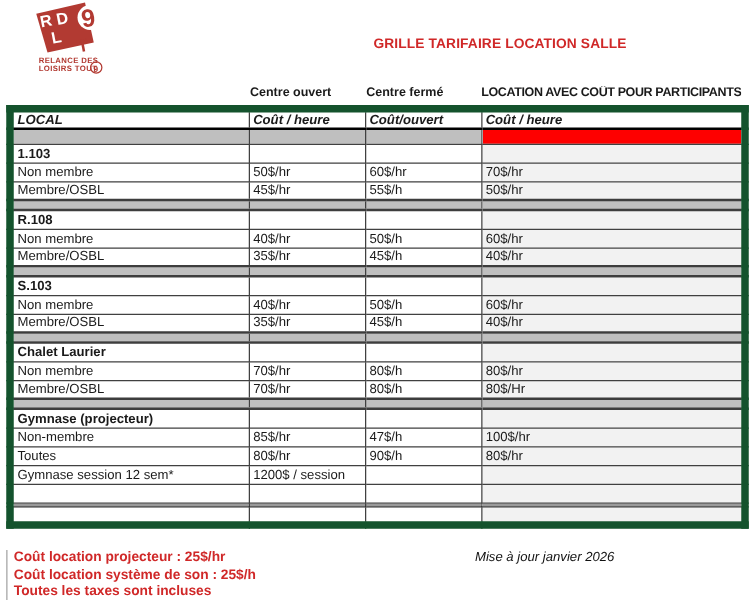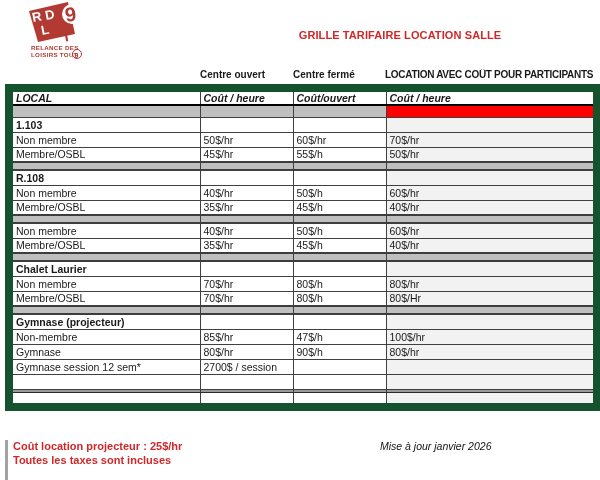--- a/index.html
+++ b/index.html
@@ -17,39 +17,39 @@
   
   #preheader { position:absolute; left:5px; top:69px; width:588px; display:grid;
     grid-template-columns:191px 93px 93px 211px; }
   #preheader span { font-size:10px; font-weight:bold; padding-left:4px;
     white-space:nowrap; overflow:hidden; }
   #preheader span.wide { letter-spacing:-0.3px; padding-left:3px; }
 
   
   #tablewrap { position:absolute; left:5px; top:84px; width:588px; }
   table { border-collapse:collapse; table-layout:fixed; width:588px;
-    border:8px solid #14532d; }
+    border:6px solid #14532d; }
   col.c1{width:191px} col.c2{width:93px} col.c3{width:93px} col.c4{width:211px}
   td { border:1px solid #404040; font-size:10.5px; padding:0 0 0 3px;
     height:15px; vertical-align:middle; white-space:nowrap; overflow:hidden;
     background:#ffffff; }
   td:last-child { background:#f2f2f2; }
   tr.header td { font-weight:bold; font-style:italic; background:#ffffff;
     border-top:2px solid #000; border-bottom:2px solid #000; height:14px; }
   tr.red td { background:#bfbfbf; height:12px; }
   tr.red td:last-child { background:#fe0000; }
   tr.section td:first-child { font-weight:bold; }
   tr.sep td { background:#bfbfbf; height:8px;
     border-top:2px solid #3d3d3d; border-bottom:2px solid #3d3d3d; }
   tr.thinsep td { background:#9a9a9a; height:3px;
     border-top:1px solid #2b2b2b; border-bottom:1px solid #2b2b2b; }
 
   
   #footer { position:absolute; left:5px; top:440px; width:360px; height:40px;
-    border-left:3px solid #a3a3a3; padding-left:5px; }
+    border-left:1px solid #a3a3a3; padding-left:5px; }
   #footer div { font-size:11px; font-weight:bold; color:#d02828;
     line-height:13.5px; white-space:nowrap; }
   #update-note { position:absolute; left:380px; top:440px; font-size:10.5px;
     font-weight:normal; font-style:italic; color:#111; }
 </style>
 </head>
 <body>
 
 <div id="canvas">
 
@@ -140,20 +140,26 @@
             <td>35$/hr</td>
             <td>45$/h</td>
             <td>40$/hr</td>
           </tr>
           <tr class="sep">
             <td></td>
             <td></td>
             <td></td>
             <td></td>
           </tr>
+          <tr class="section">
+            <td>S.103</td>
+            <td></td>
+            <td></td>
+            <td></td>
+          </tr>
           <tr class="data">
             <td>Non membre</td>
             <td>40$/hr</td>
             <td>50$/h</td>
             <td>60$/hr</td>
           </tr>
           <tr class="data">
             <td>Membre/OSBL</td>
             <td>35$/hr</td>
             <td>45$/h</td>
@@ -195,28 +201,28 @@
             <td></td>
             <td></td>
           </tr>
           <tr class="data">
             <td>Non-membre</td>
             <td>85$/hr</td>
             <td>47$/h</td>
             <td>100$/hr</td>
           </tr>
           <tr class="data">
-            <td>Gymnase</td>
+            <td>Toutes</td>
             <td>80$/hr</td>
             <td>90$/h</td>
             <td>80$/hr</td>
           </tr>
           <tr class="data">
             <td>Gymnase session 12 sem*</td>
-            <td>2700$ / session</td>
+            <td>1200$ / session</td>
             <td></td>
             <td></td>
           </tr>
           <tr class="empty">
             <td></td>
             <td></td>
             <td></td>
             <td></td>
           </tr>
           <tr class="thinsep">
@@ -230,17 +236,18 @@
             <td></td>
             <td></td>
             <td></td>
           </tr>
         </tbody>
     </table>
   </div>
 
   <div id="footer">
     <div>Coût location projecteur : 25$/hr</div>
+    <div>Coût location système de son : 25$/h</div>
     <div>Toutes les taxes sont incluses</div>
   </div>
   <div id="update-note">Mise à jour janvier 2026</div>
 
 </div>
 
 </body></html>

